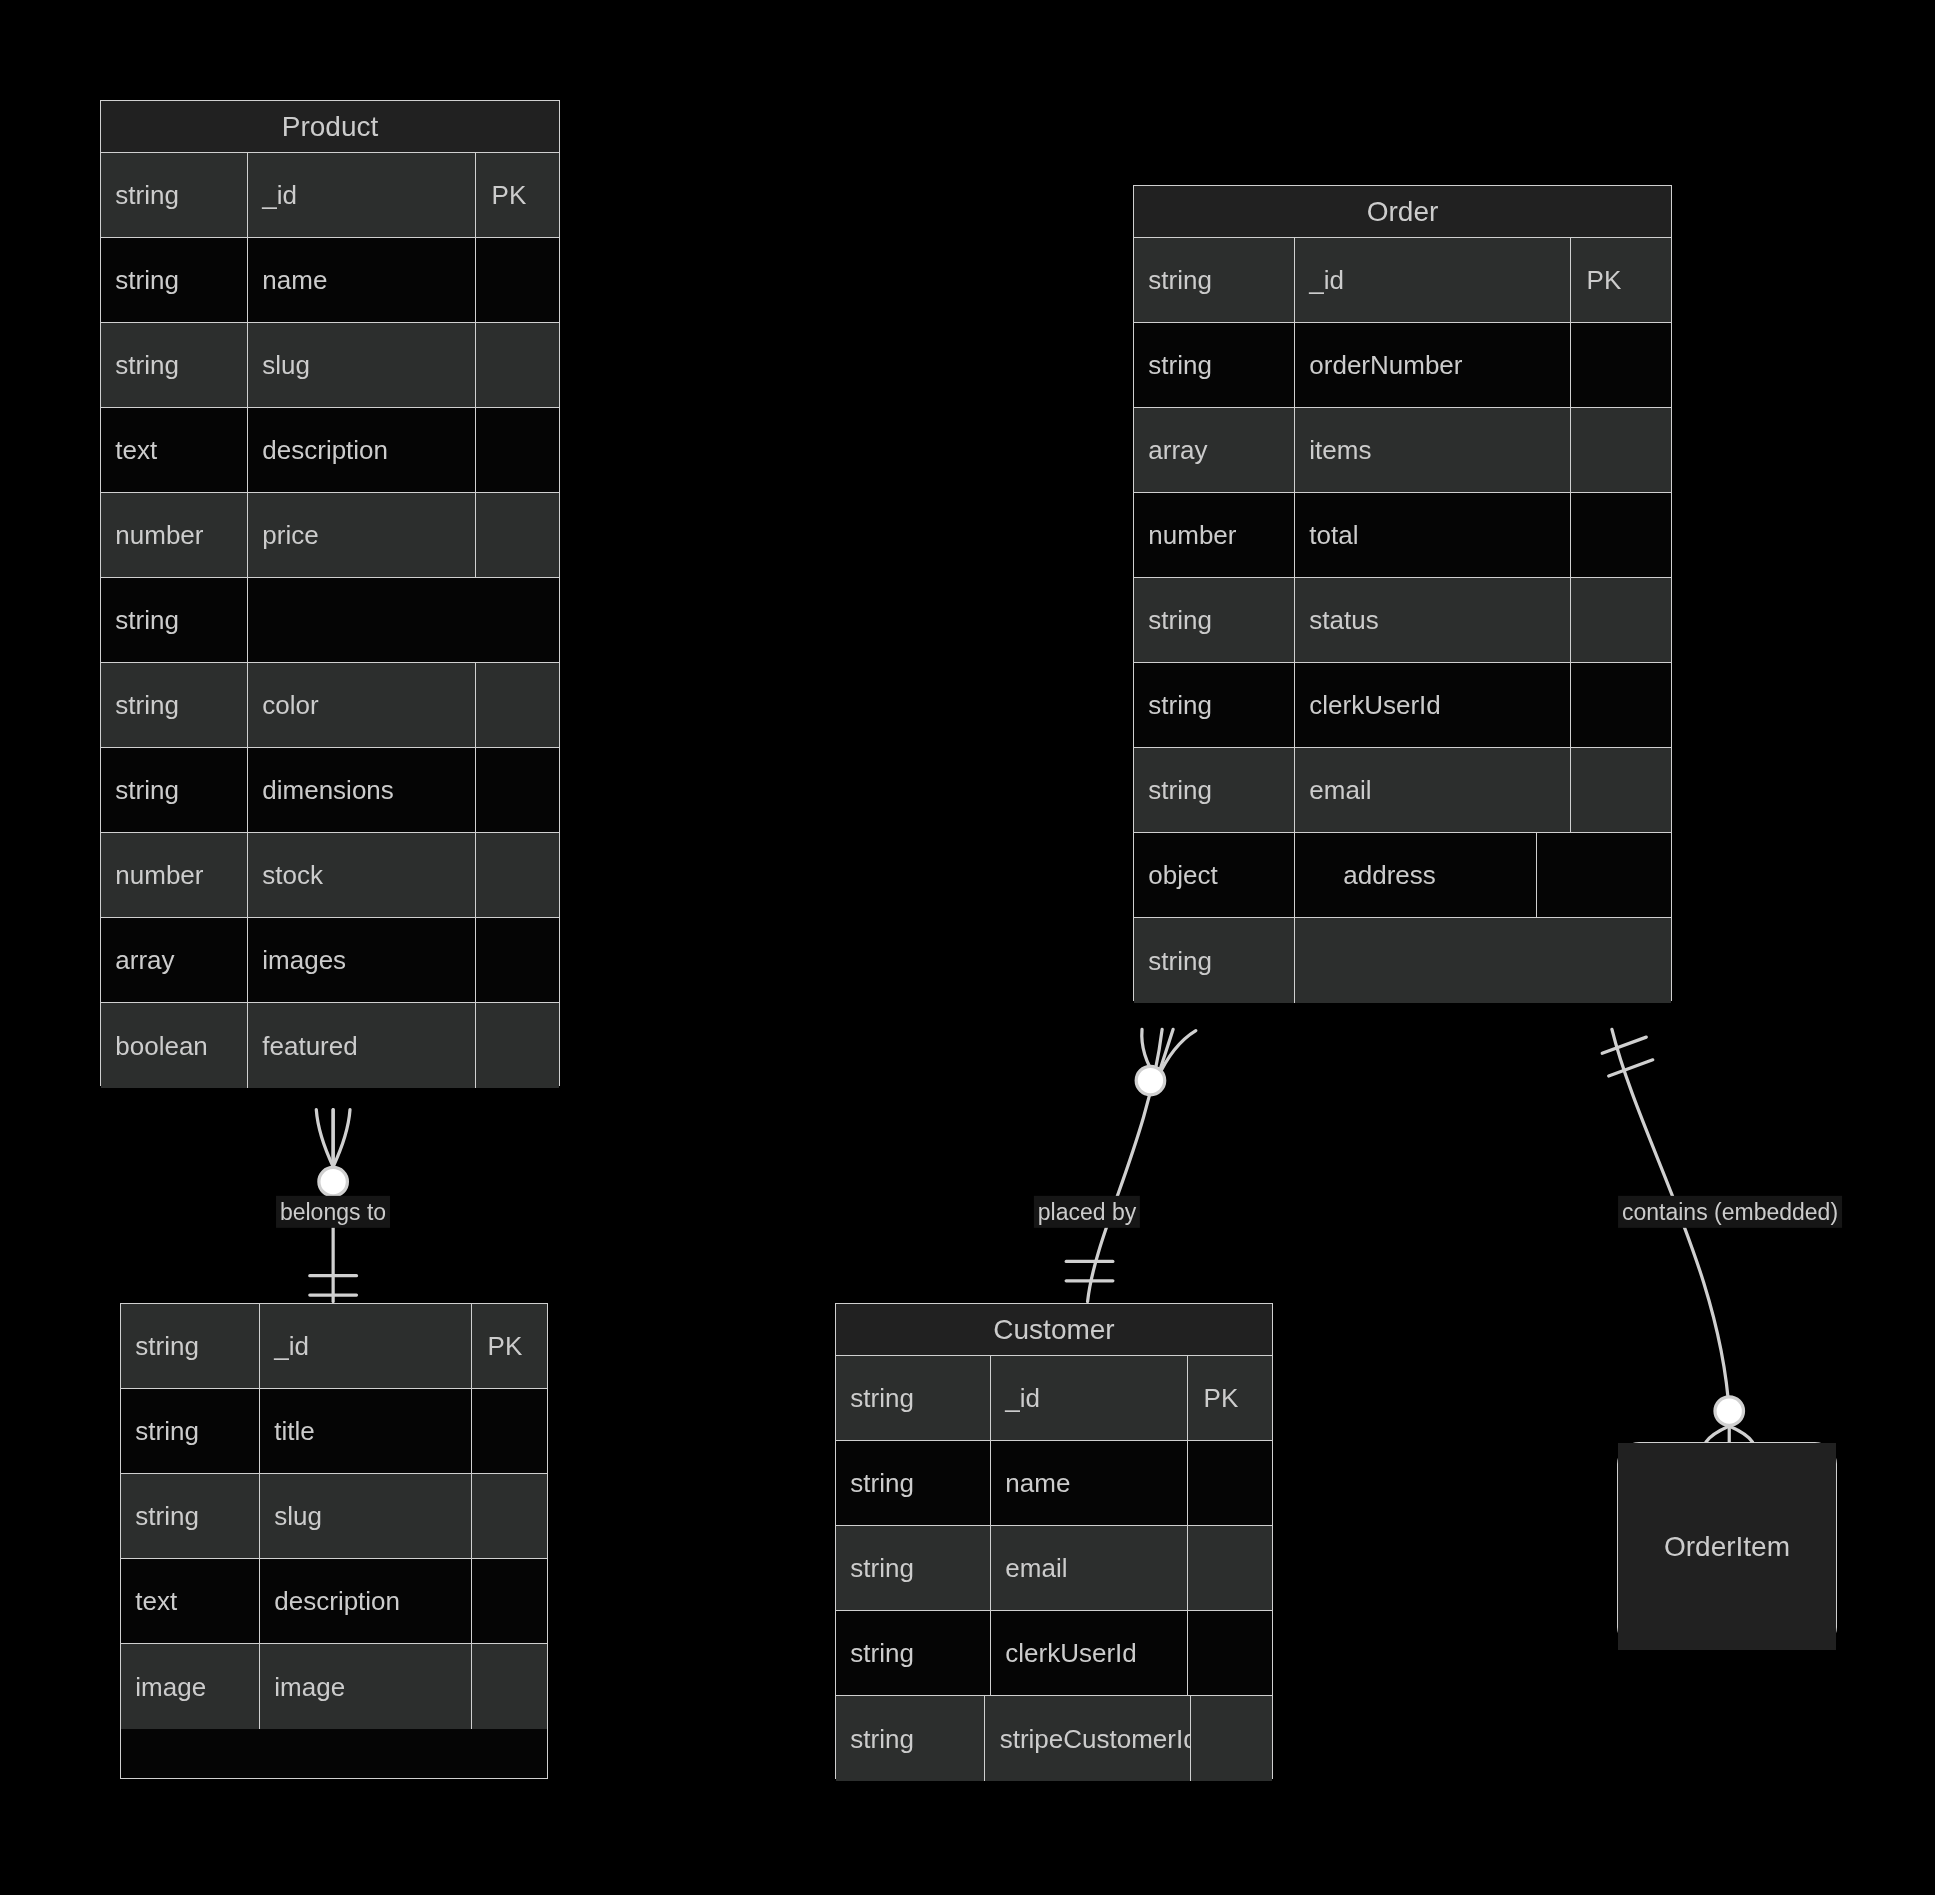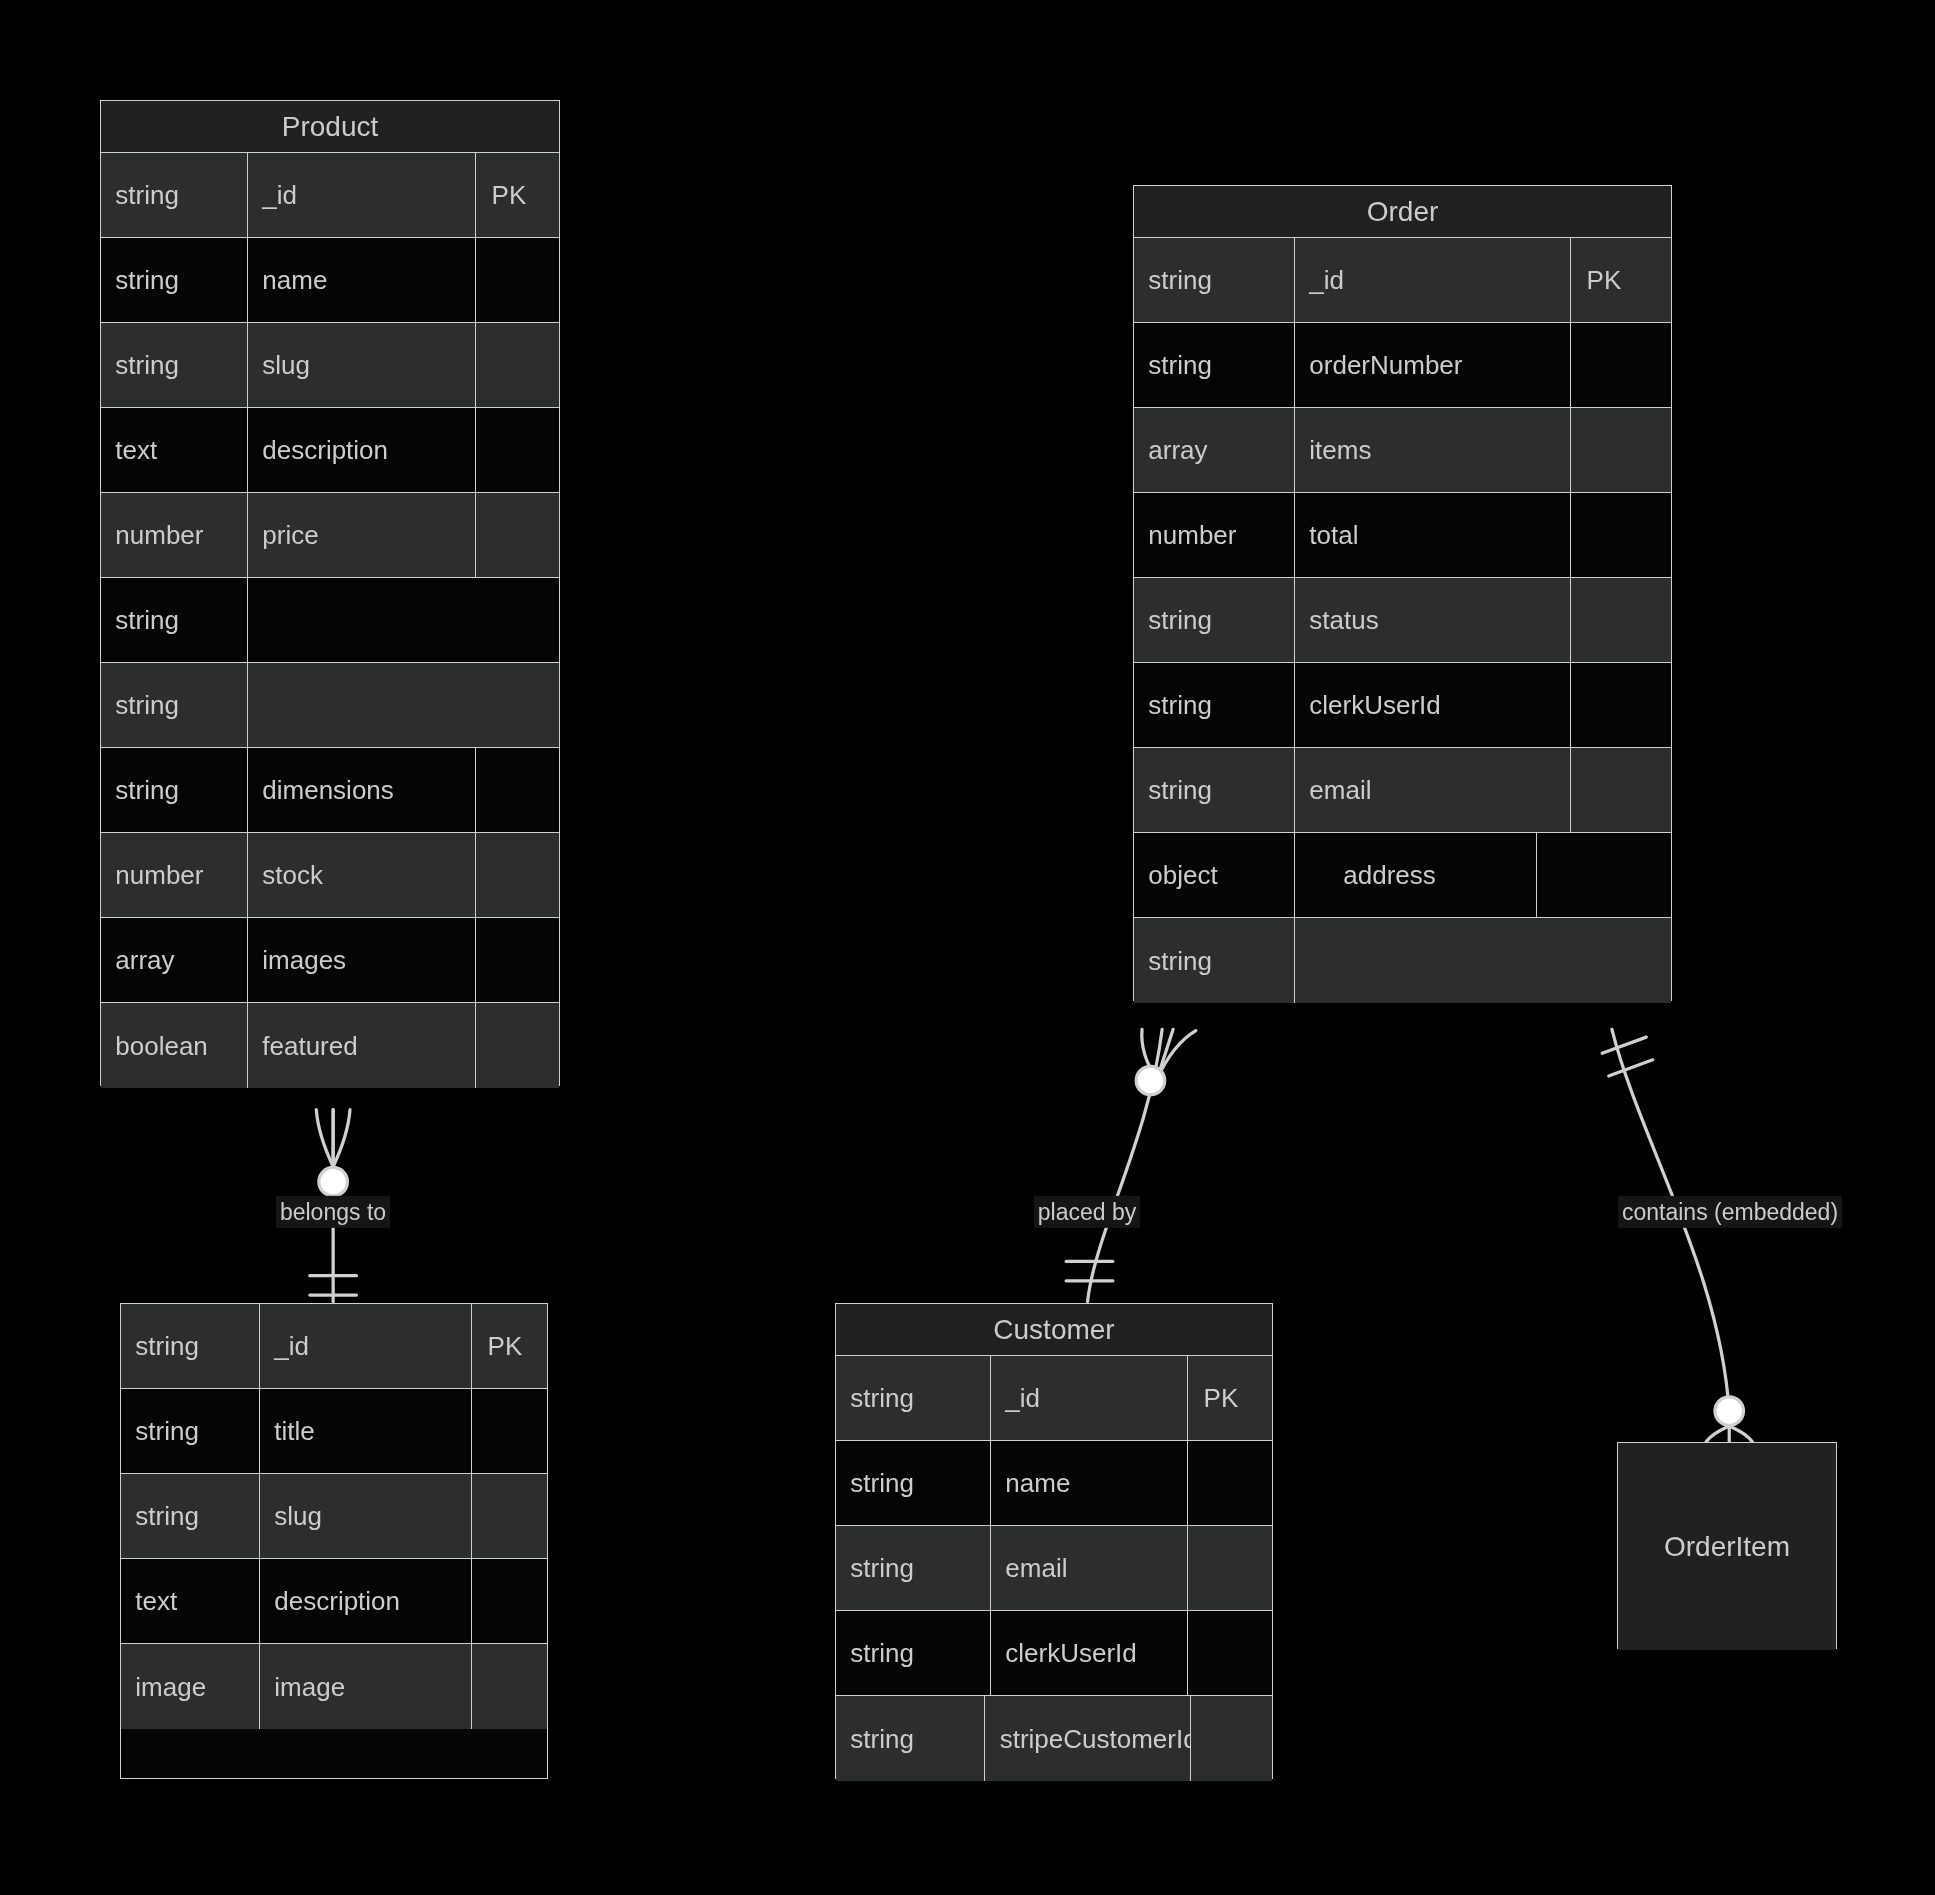--- a/index.html
+++ b/index.html
@@ -115,20 +115,21 @@
             <div class="cell" style="width: 147px;">number</div>
             <div class="cell" style="flex: 1 1 auto;">price</div>
             <div class="cell key" style="width: 83px;"></div>
           </div>
           <div class="attr-row even" style="height: 85px;">
             <div class="cell" style="width: 147px;">string</div>
             <div class="cell key" style="width: 83px;"></div>
           </div>
           <div class="attr-row odd" style="height: 85px;">
             <div class="cell" style="width: 147px;">string</div>
+            <div class="cell" style="flex: 1 1 auto;">color</div>
             <div class="cell key" style="width: 83px;"></div>
           </div>
           <div class="attr-row even" style="height: 85px;">
             <div class="cell" style="width: 147px;">string</div>
             <div class="cell" style="flex: 1 1 auto;">dimensions</div>
             <div class="cell key" style="width: 83px;"></div>
           </div>
           <div class="attr-row odd" style="height: 85px;">
             <div class="cell" style="width: 147px;">number</div>
             <div class="cell" style="flex: 1 1 auto;">stock</div>
@@ -247,21 +248,21 @@
             <div class="cell" style="flex: 1 1 auto;">clerkUserId</div>
             <div class="cell key" style="width: 84px;"></div>
           </div>
           <div class="attr-row odd" style="height: 85px;">
             <div class="cell" style="width: 155px;">string</div>
             <div class="cell" style="flex: 1 1 auto;">stripeCustomerId</div>
             <div class="cell key" style="width: 84px;"></div>
           </div>
         </div>
       </div>
-      <div class="entity simple" style="left: 1617px; top: 1442px; width: 220px; height: 207px;">
+      <div class="entity simple" style="left: 1617px; top: 1442px; width: 220px; height: 207px; border-radius: 22px;">
         <div class="entity-title" style="height: 207px;">OrderItem</div>
       </div>
     </div>
   <div id="labels-layer">
       <div class="edge-label" style="left: 333px; top: 1212px;">belongs to</div>
       <div class="edge-label" style="left: 1087px; top: 1212px;">placed by</div>
       <div class="edge-label" style="left: 1730px; top: 1212px;">contains (embedded)</div>
     </div>
 </div>
 

